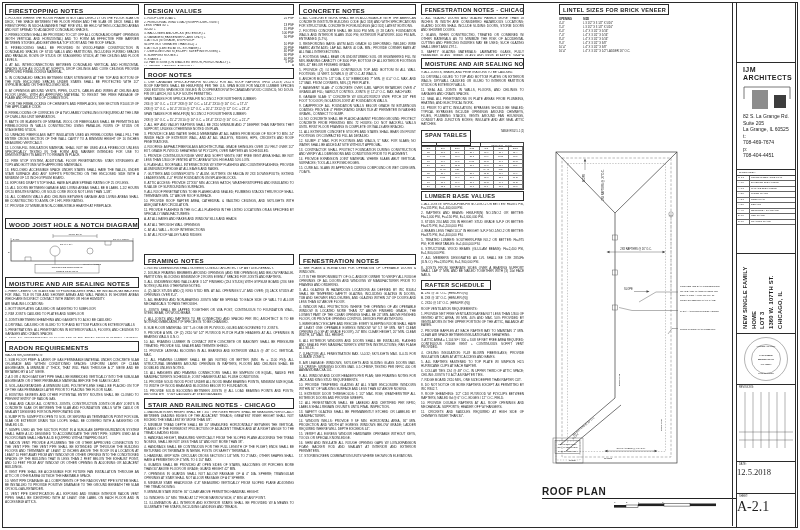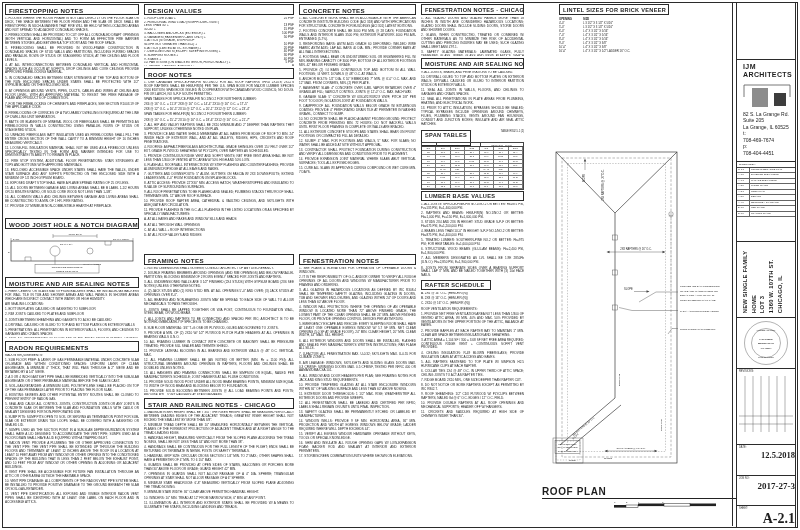--- a/index.html
+++ b/index.html
@@ -33,21 +33,21 @@
   .tb-sec{box-sizing:border-box;border-bottom:1px solid #2b2b2b;position:relative;}
   .firm-name{font-weight:bold;font-size:7px;line-height:1.1;letter-spacing:.4px;padding:3px 0 0 6px;}
   .addr{font-size:5px;line-height:1.3;padding:2px 0 0 6px;}
   .idx-label{font-size:2.4px;padding:1px 2px;border-bottom:1px solid #444;}
   .idx-row{display:flex;border-bottom:.5px solid #666;font-size:2.4px;line-height:1.2;}
   .idx-no{width:10px;border-right:.5px solid #666;padding:.8px 1px;white-space:nowrap;overflow:hidden;}
   .idx-nm{flex:1;padding:.8px 1px;white-space:nowrap;overflow:hidden;}
   .proj{position:absolute;inset:2px;writing-mode:vertical-rl;transform:rotate(180deg);
         font-size:5.8px;font-weight:bold;line-height:1.5;letter-spacing:.2px;padding:2px;}
   .tb-mini{font-size:2.6px;padding:1px 2px;color:#333;}
-  .tb-val{font-family:"Liberation Serif",serif;font-weight:bold;text-align:right;}
+  .tb-val{font-family:"Liberation Serif",serif;font-weight:normal;text-align:left;}
   .titlebar{position:absolute;left:538px;top:486px;width:196px;display:flex;align-items:flex-start;}
   .titlebar .tt{flex:1;margin-left:4px;}
   .tt-row{display:flex;align-items:baseline;border-bottom:1.2px solid #222;padding-bottom:1px;}
   .tt-title{font-size:10px;font-weight:bold;letter-spacing:.6px;}
   .tt-scale{margin-left:auto;font-size:3.4px;}
   .ln{fill:none;stroke:#3a3a3a;stroke-width:.7;}
   .thin{fill:none;stroke:#555;stroke-width:.45;}
   .dash{fill:none;stroke:#666;stroke-width:.45;stroke-dasharray:2.6 1.6;}
   .dash2{fill:none;stroke:#777;stroke-width:.4;stroke-dasharray:1.4 1.4;}
   svg text{fill:#222;font-family:"Liberation Sans",sans-serif;}
@@ -682,21 +682,17 @@
       <line class="thin" x1="40" y1="2" x2="40" y2="58"></line>
       <line class="thin" x1="48" y1="2" x2="48" y2="58"></line>
       <line class="thin" x1="2" y1="42" x2="56" y2="42"></line>
       <line class="thin" x1="2" y1="50" x2="56" y2="50"></line>
     </svg>
   </div>
   <div class="tb-sec" style="height:32px;">
     <div class="tb-mini">DATE:</div>
     <div class="tb-val" style="font-size:8.5px;">12.5.2018</div>
   </div>
-  <div class="tb-sec" style="height:32px;">
-    <div class="tb-mini">JOB NO:</div>
-    <div class="tb-val" style="font-size:9px;">2017-27-3</div>
-  </div>
   <div class="tb-sec" style="flex:1;border-bottom:none;">
     <div class="tb-mini">SHEET:</div>
     <div class="tb-val" style="font-size:14px;">A-2.1</div>
   </div>
 </div>
 
 </body></html>

